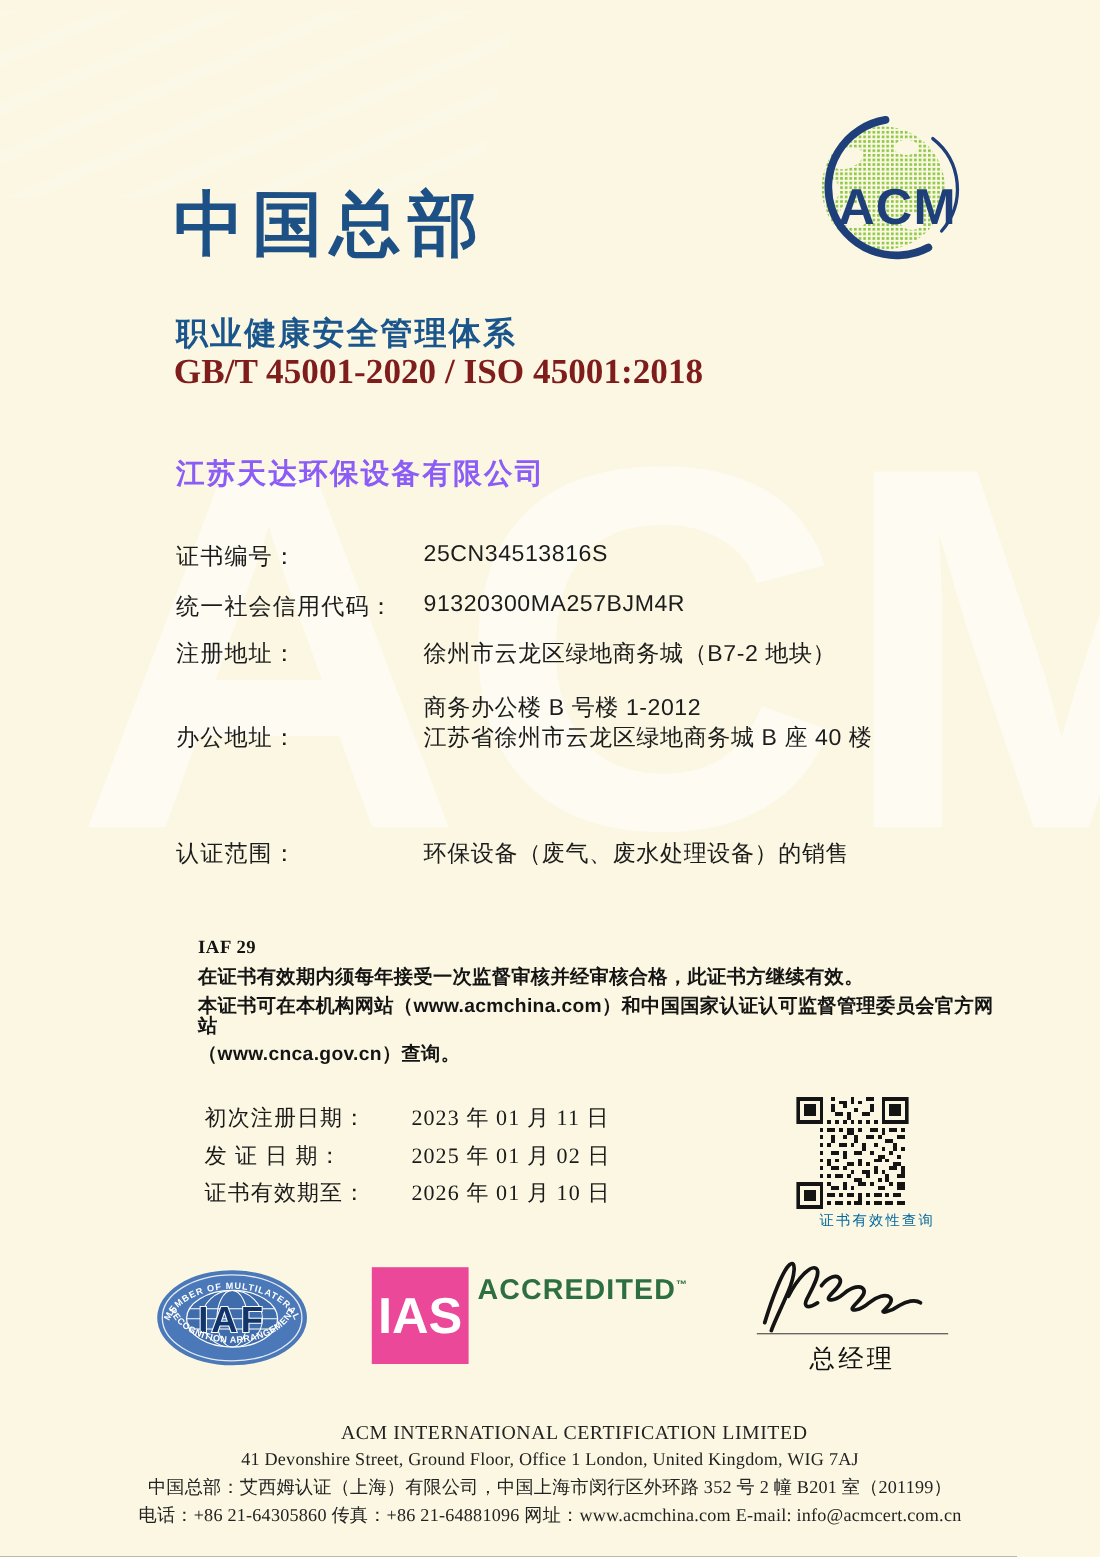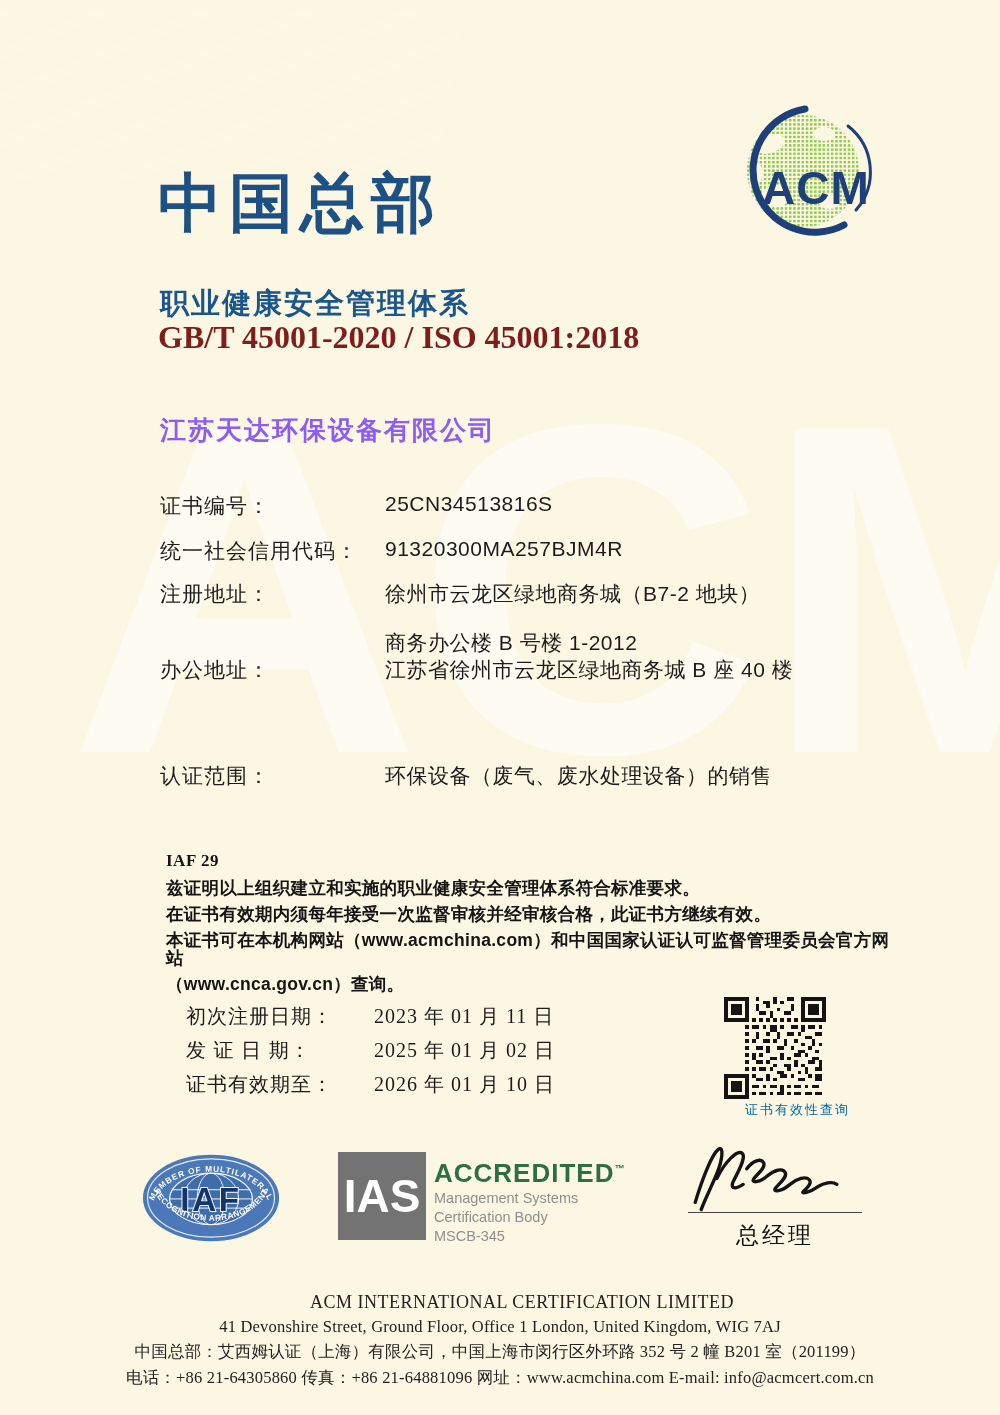--- a/index.html
+++ b/index.html
@@ -43,39 +43,39 @@
     position:absolute; left:160px; top:413px;
     font-size:26px; font-weight:800; letter-spacing:2px; color:#8b5cf6;
   }
 
   .frow{position:absolute; left:160px; font-size:21px; color:#1c1c1c;}
   .frow .flabel{display:inline-block; width:225px; letter-spacing:1px; vertical-align:top;}
   .frow .fvalue{display:inline-block; vertical-align:top; font-family:Liberation Sans, sans-serif; letter-spacing:.5px;}
   .fvalue .vline{display:block;}
   .vline2{margin-top:21px;}
 
-  .statement{position:absolute; left:166px; top:851px; width:740px; color:#141414;}
+  .statement{position:absolute; left:180px; top:851px; width:740px; color:#141414;}
   .statement .code{font-family:"Liberation Serif","DejaVu Serif",serif; font-weight:700; font-size:17px; letter-spacing:.5px;}
   .statement .sline{font-size:17.5px; font-weight:700; letter-spacing:.3px; margin-top:8px; line-height:18px;}
 
   .drow{position:absolute; left:162px; font-size:20px; color:#1b1b1b;}
   .drow .dlabel{display:inline-block; width:188px; letter-spacing:1px;margin-left:24px;}
   .drow .dvalue{font-family:"Liberation Serif","DejaVu Serif",serif; letter-spacing:1px;}
 
   .qr{position:absolute; left:724px; top:997px;}
   .qr-caption{
     position:absolute; left:700px; top:1101px; width:150px; text-align:right;
     font-size:13px; letter-spacing:2px; color:#0369a1;
   }
 
   .iaf-logo{position:absolute; left:142px; top:1153px;}
 
   .ias{position:absolute; left:338px; top:1152px; display:flex; align-items:flex-start;}
   .ias-sq{
-    width:88px; height:88px; background:#737373; color:#fff;
+    width:88px; height:88px; background:#ec4899; color:#fff;
     display:flex; align-items:center; justify-content:center;
     font-size:46px; font-weight:800; letter-spacing:0;
   }
   .ias-txt{margin-left:8px; padding-top:4px;}
   .ias-accredited{color:#2e6f41; font-size:26px; font-weight:800; letter-spacing:1px; line-height:26px;}
   .ias-tm{font-size:10px; vertical-align:super; font-weight:700;}
   .ias-sub{color:#8f8f8f; font-size:14.5px; line-height:19px; margin-top:3px;}
 
   .signature{position:absolute; left:686px; top:1140px;}
   .sig-line{position:absolute; left:688px; top:1212px; width:174px; height:0; border-top:1.5px solid #444;}
@@ -129,21 +129,20 @@
     </div>
     <div class="frow" style="top:656px">
       <span class="flabel">办公地址：</span><span class="fvalue">江苏省徐州市云龙区绿地商务城 B 座 40 楼</span>
     </div>
     <div class="frow" style="top:762px">
       <span class="flabel">认证范围：</span><span class="fvalue">环保设备（废气、废水处理设备）的销售</span>
     </div>
 
     <div class="statement">
       <div class="code">IAF 29</div>
-      <div class="sline">兹证明以上组织建立和实施的职业健康安全管理体系符合标准要求。</div>
       <div class="sline">在证书有效期内须每年接受一次监督审核并经审核合格，此证书方继续有效。</div>
       <div class="sline">本证书可在本机构网站（www.acmchina.com）和中国国家认证认可监督管理委员会官方网站</div>
       <div class="sline">（www.cnca.gov.cn）查询。</div>
     </div>
 
     <div class="drow" style="top:1003px">
       <span class="dlabel">初次注册日期：</span><span class="dvalue">2023 年 01 月 11 日</span>
     </div>
     <div class="drow" style="top:1037px">
       <span class="dlabel">发 证 日 期：</span><span class="dvalue">2025 年 01 月 02 日</span>
@@ -188,25 +187,20 @@
       </text>
       <text font-size="9" font-weight="700" fill="#ffffff" letter-spacing="0.5" font-family="Liberation Sans, DejaVu Sans, sans-serif">
         <textPath href="#arcBot" startOffset="50%" text-anchor="middle">RECOGNITION ARRANGEMENT</textPath>
       </text>
     </svg>
 
     <div class="ias">
       <div class="ias-sq">IAS</div>
       <div class="ias-txt">
         <div class="ias-accredited"><span>ACCREDITED</span><span class="ias-tm">™</span></div>
-        <div class="ias-sub">
-          <div>Management Systems</div>
-          <div>Certification Body</div>
-          <div>MSCB-345</div>
-        </div>
       </div>
     </div>
 
     <svg class="signature" width="184" height="72" viewBox="0 0 150 60">
       <g fill="none" stroke="#141414" stroke-width="2.8" stroke-linecap="round" stroke-linejoin="round">
         <path d="M6 52 C12 32 20 12 25 8 C30 4 29 16 24 28 C19 40 13 52 11 58"></path>
         <path d="M24 32 C31 18 41 8 45 11 C49 14 42 26 38 34 C35 40 38 42 46 37"></path>
         <path d="M49 24 C54 17 61 15 63 19 C65 23 58 28 55 32 C52 36 59 36 66 30 C72 25 79 23 81 27 C83 31 76 36 73 40 C70 44 78 43 85 37 C91 32 98 30 101 33 C104 36 98 41 96 43 C94 45 101 44 108 39 C113 36 120 34 124 37"></path>
       </g>
     </svg>

